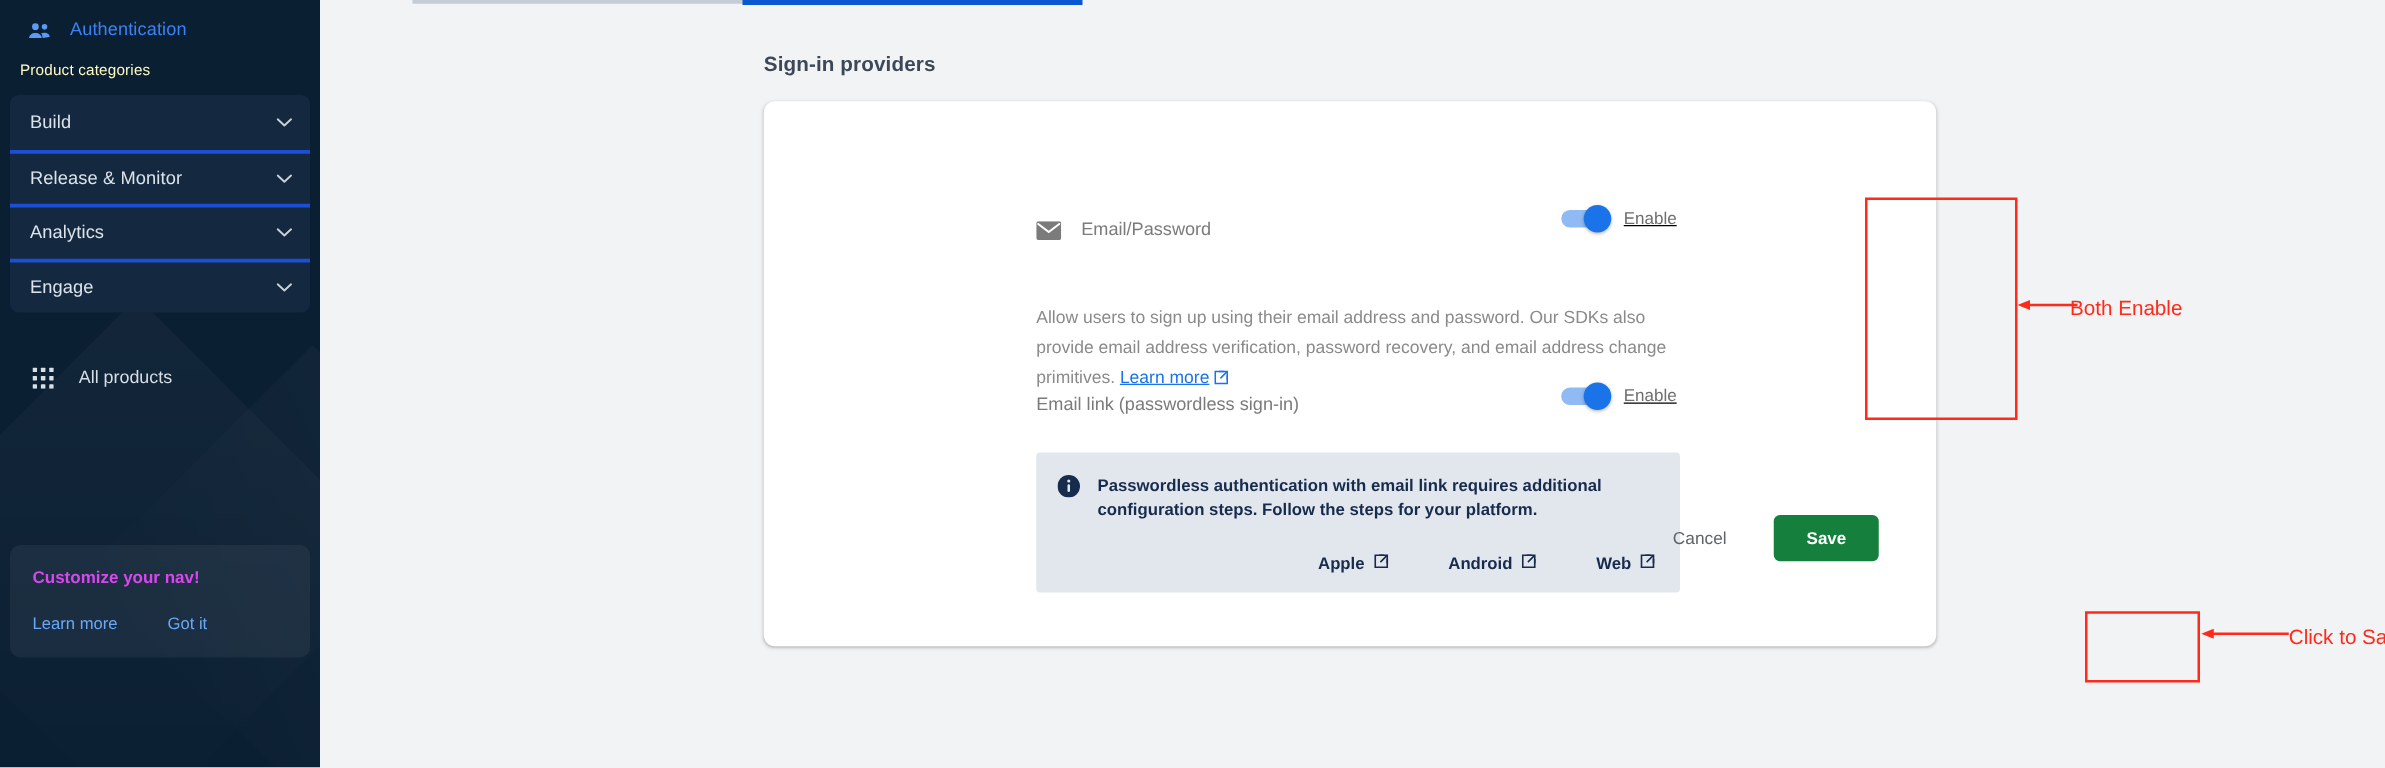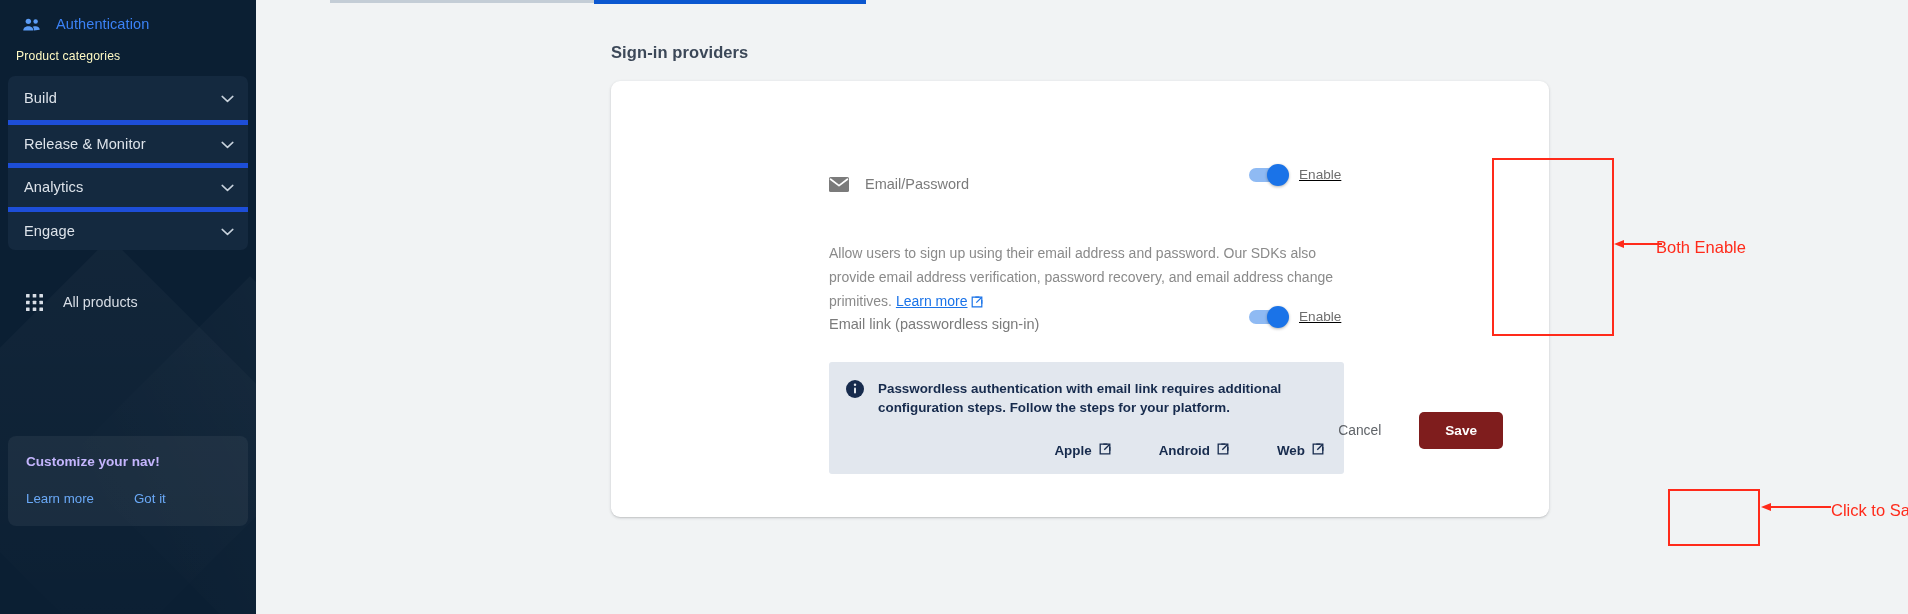--- a/index.html
+++ b/index.html
@@ -55,21 +55,21 @@
     border-radius: 7px;
     overflow: hidden;
   }
   .cat-item {
     position: relative;
     height: 43.5px;
     display: flex; align-items: center; justify-content: space-between;
     padding: 0 14px 0 16px;
     cursor: pointer;
   }
-  .cat-item + .cat-item { border-top: 5px solid #1d4ed8; }
+  .cat-item + .cat-item { border-top: 3px solid #1d4ed8; }
   .cat-item .lbl { color: #dde3ea; font-size: 14.6px; letter-spacing: .1px; }
   .chev {
     width: 13px; height: 8px;
   }
 
   .all-products {
     position: absolute; left: 0; top: 290px;
     display: flex; align-items: center; gap: 20px;
     padding-left: 26px; height: 24px; cursor: pointer;
   }
@@ -77,21 +77,21 @@
   .grid-icon { width: 17px; height: 17px; display: block; }
 
   .nav-card {
     position: absolute; left: 8px; top: 436px;
     width: 240px;
     background: rgba(255,255,255,0.055);
     border-radius: 8px;
     padding: 18px 18px 20px 18px;
   }
   .nav-card .nc-title {
-    color: #c4b5fd; font-size: 13.6px; font-weight: 700; margin-bottom: 14px;
+    color: #d946ef; font-size: 13.6px; font-weight: 700; margin-bottom: 14px;
   }
   .nav-card .nc-body {
     color: #c9d2dc; font-size: 13.2px; line-height: 1.46;
   }
   .nav-card .nc-links {
     margin-top: 22px; display: flex; gap: 40px;
   }
   .nav-card .nc-links a {
     color: #6aa9f7; font-size: 13.3px; font-weight: 500;
     text-decoration: none; cursor: pointer;
@@ -193,21 +193,21 @@
   .actions {
     position: absolute; right: 46px; bottom: 68px;
     display: flex; align-items: center; gap: 24px;
   }
   .btn-cancel {
     background: none; border: none; cursor: pointer;
     color: #5f6368; font-size: 13.8px;
     padding: 9px 14px; font-family: inherit;
   }
   .btn-save {
-    background: #7f1d1d; color: #fff; border: none; cursor: pointer;
+    background: #15803d; color: #fff; border: none; cursor: pointer;
     font-size: 13.6px; font-weight: 700; font-family: inherit;
     padding: 11px 26px; border-radius: 5px;
   }
 
   
   .anno-box {
     position: absolute; border: 2.5px solid #ff2a1a;
     pointer-events: none;
   }
   .anno-box.b-toggles { left: 1236px; top: 158px; width: 122px; height: 178px; }

